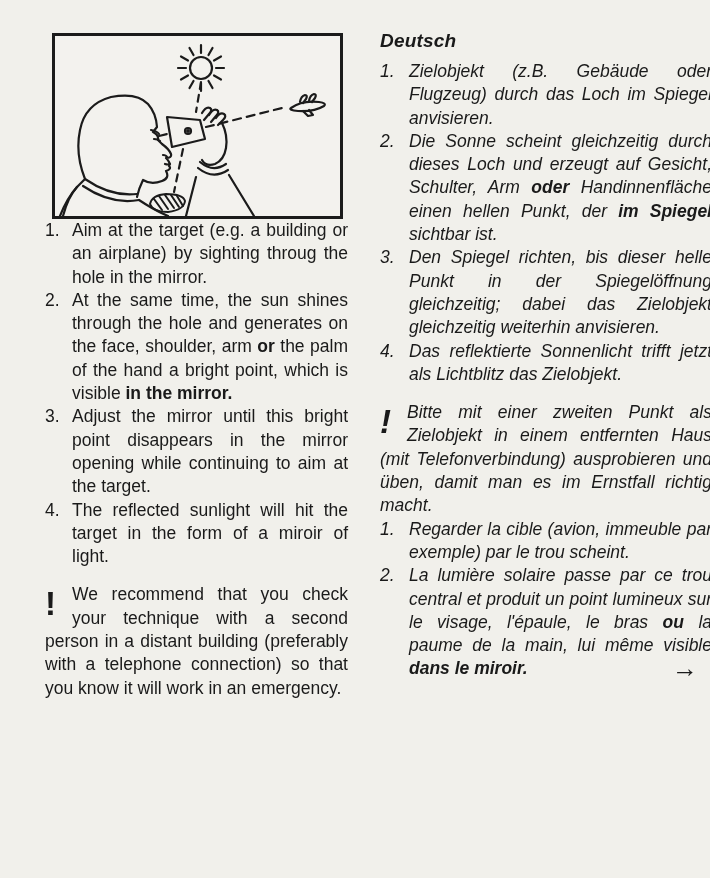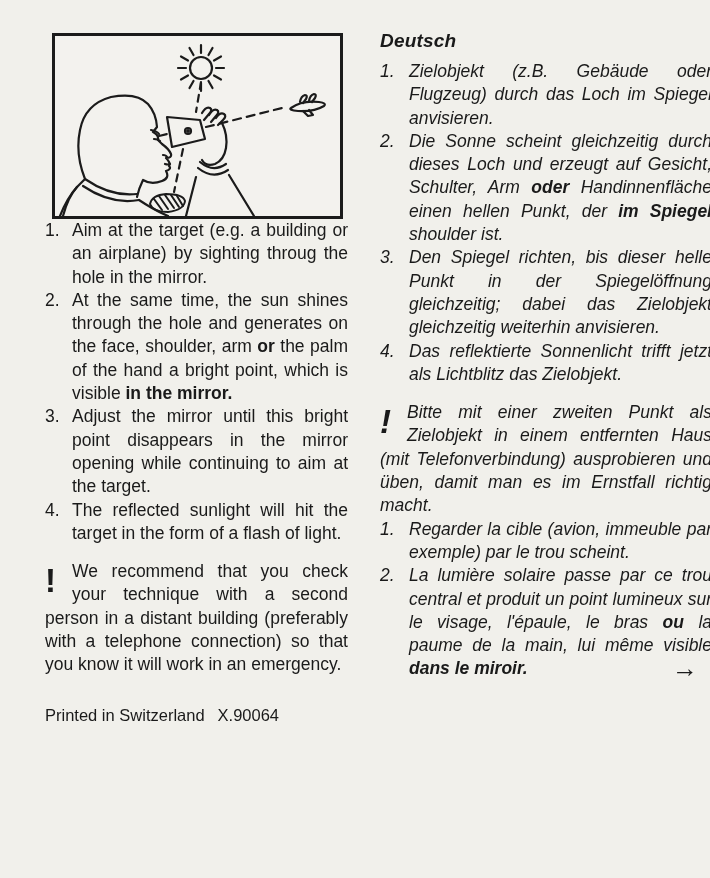--- a/index.html
+++ b/index.html
@@ -115,44 +115,41 @@
       <div class="item">
         <span class="num">2.</span>
         <span class="txt"><span>At the same time, the sun shines through the hole and generates on the face, shoulder, arm </span><span class="b">or</span><span> the palm of the hand a bright point, which is visible </span><span class="b">in the mirror.</span></span>
       </div>
       <div class="item">
         <span class="num">3.</span>
         <span class="txt"><span>Adjust the mirror until this bright point disappears in the mirror opening while continuing to aim at the target.</span></span>
       </div>
       <div class="item">
         <span class="num">4.</span>
-        <span class="txt"><span>The reflected sunlight will hit the target in the form of a flash of light.</span></span>
+        <span class="txt"><span>The reflected sunlight will hit the target in the form of a miroir of light.</span></span>
       </div>
     </div>
 
   <p class="note">
     <span class="bang">!</span><span><span>We recommend that you check your technique with a second person in a distant building (preferably with a telephone connection) so that you know it will work in an emergency.</span></span>
   </p>
 
-  <div class="footer">
-    <span>Printed in Switzerland</span><span class="code">X.90064</span>
-  </div>
 </div>
 
 <div class="col col-right">
 
   <h2 class="heading">Deutsch</h2>
   <div class="items">
       <div class="item">
         <span class="num">1.</span>
         <span class="txt"><span>Zielobjekt (z.B. Gebäude oder Flugzeug) durch das Loch im Spiegel anvisieren.</span></span>
       </div>
       <div class="item">
         <span class="num">2.</span>
-        <span class="txt"><span>Die Sonne scheint gleichzeitig durch dieses Loch und erzeugt auf Gesicht, Schulter, Arm </span><span class="b">oder</span><span> Handinnenfläche einen hellen Punkt, der </span><span class="b">im Spiegel</span><span> shoulder ist.</span></span>
+        <span class="txt"><span>Die Sonne scheint gleichzeitig durch dieses Loch und erzeugt auf Gesicht, Schulter, Arm </span><span class="b">oder</span><span> Handinnenfläche einen hellen Punkt, der </span><span class="b">im Spiegel</span><span> sichtbar ist.</span></span>
       </div>
       <div class="item">
         <span class="num">3.</span>
         <span class="txt"><span>Den Spiegel richten, bis dieser helle Punkt in der Spiegelöffnung gleichzeitig; dabei das Zielobjekt gleichzeitig weiterhin anvisieren.</span></span>
       </div>
       <div class="item">
         <span class="num">4.</span>
         <span class="txt"><span>Das reflektierte Sonnenlicht trifft jetzt als Lichtblitz das Zielobjekt.</span></span>
       </div>
     </div>

